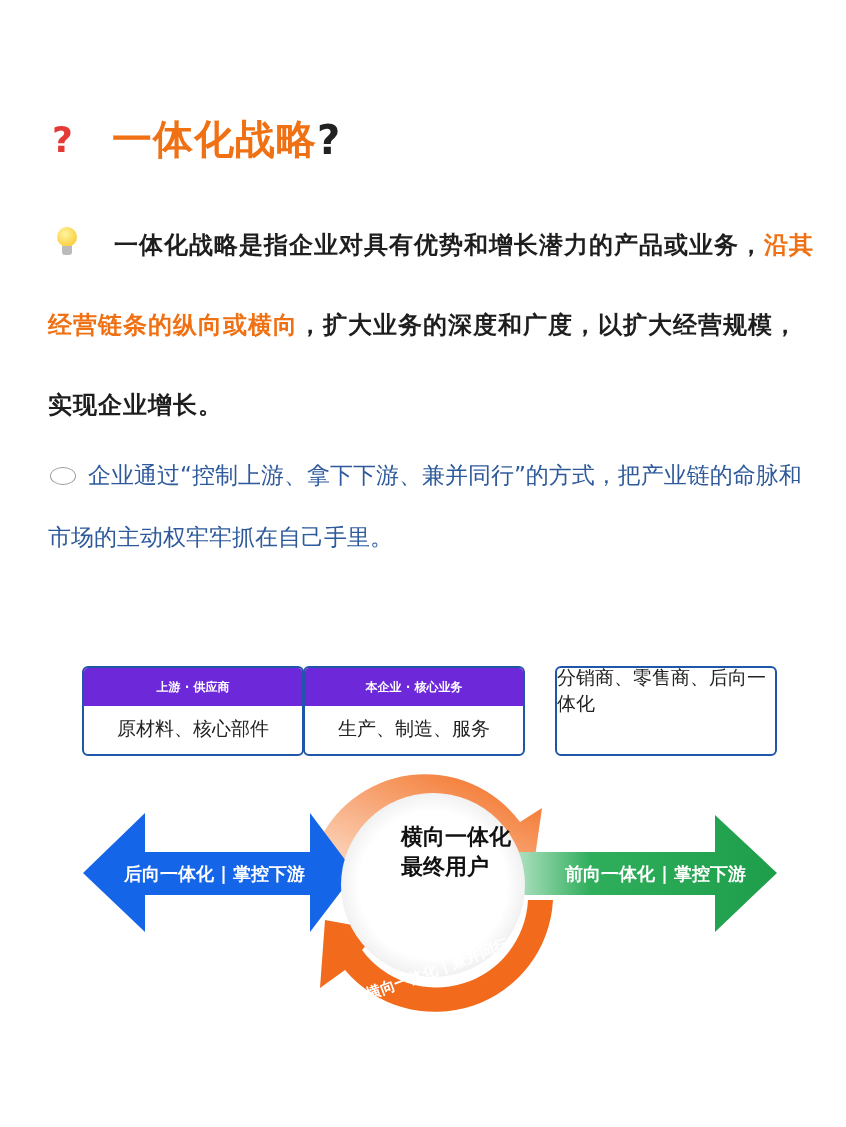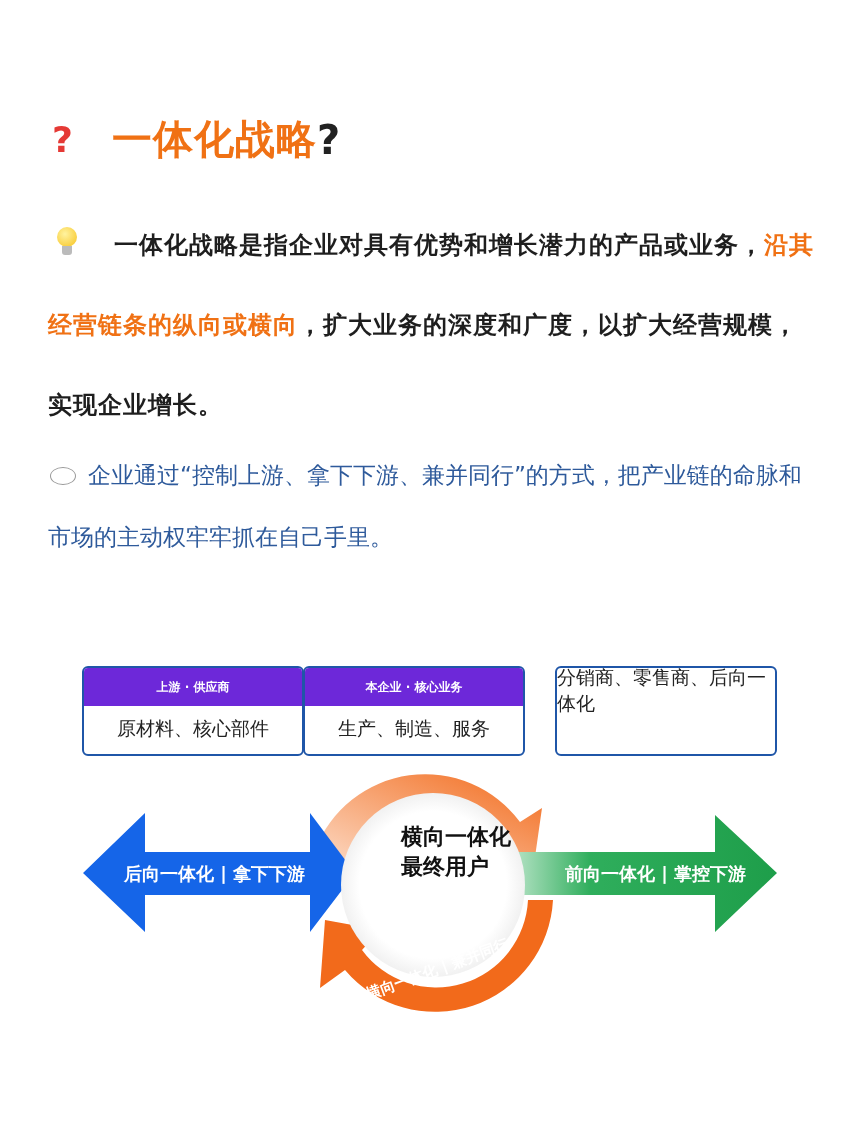--- a/index.html
+++ b/index.html
@@ -72,20 +72,20 @@
     </g>
 
     <path d="M410 92 L635 92 L635 55 L697 113 L635 172 L635 135 L410 135 Z" fill="url(#gGreen)"></path>
 
     <path d="M3 113 L65 53 L65 92 L230 92 L230 53 L275 113 L230 172 L230 135 L65 135 L65 172 Z" fill="#1565e8"></path>
 
     <path d="M473 140 A118 118 0 0 1 265 210 L240 228 L245 160 L300 170 L282 190 A92 92 0 0 0 448 140 Z" fill="#f26a1b"></path>
 
     <circle cx="353" cy="125" r="92" fill="url(#gCenter)"></circle>
   </svg>
-  <div class="lbl" style="left:44px;top:102px">后向一体化 | 拿下下游</div>
+  <div class="lbl" style="left:44px;top:102px">后向一体化 | 掌控下游</div>
   <div class="lbl" style="left:485px;top:102px">前向一体化 | 掌控下游</div>
   <div class="center">
     <div>横向一体化</div>
     <div>最终用户</div>
   </div>
   <div class="lbl" style="left:282px;top:200px;font-size:15px;transform:rotate(-20deg);">横向一体化 | 兼并同行</div>
 </div>
 
 </body></html>

